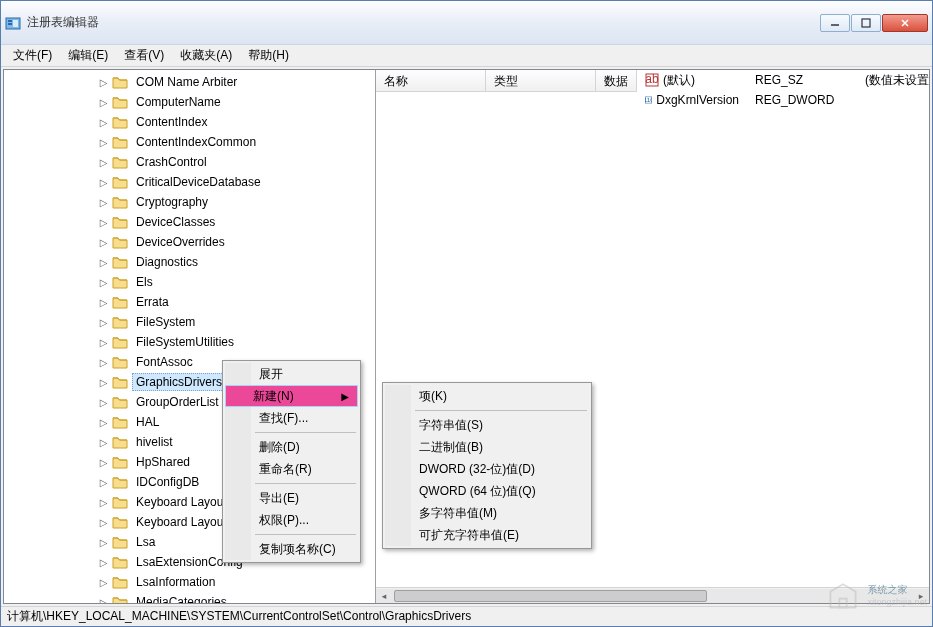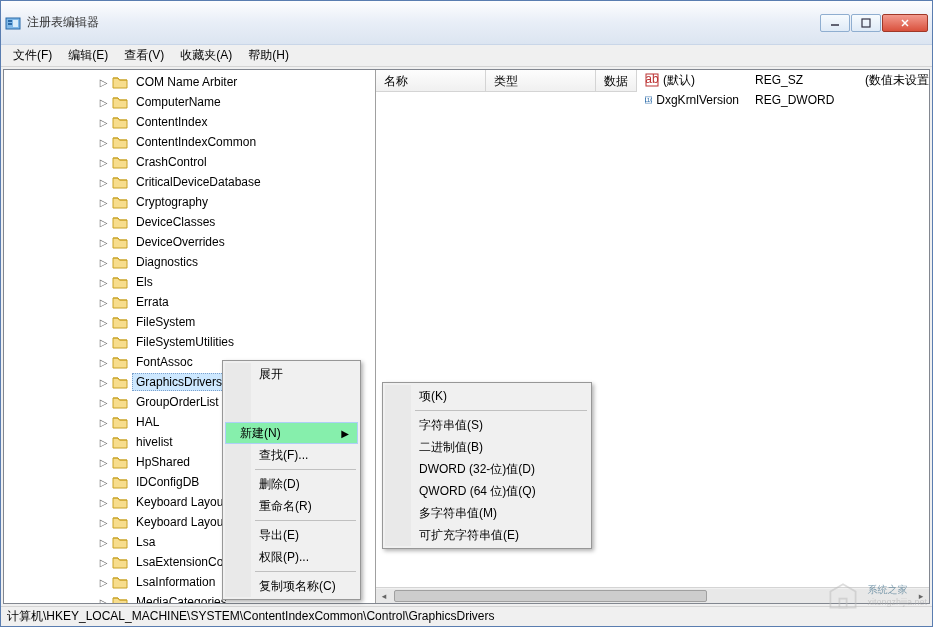--- a/index.html
+++ b/index.html
@@ -35,21 +35,21 @@
     .list-body { flex: 1; overflow: auto; }
     .list-row { display: flex; height: 20px; align-items: center; }
     .list-cell { padding: 0 8px; overflow: hidden; text-overflow: ellipsis; white-space: nowrap; display:flex; align-items:center; gap:4px;}
     .value-icon { width:14px; height:14px; }
     
     .statusbar { height: 20px; border-top: 1px solid #d4d4d4; background: #f0f0f0; padding: 2px 6px; display:flex; align-items:center;}
     
     .context-menu { position: absolute; background: #f0f0f0; border: 1px solid #979797; box-shadow: 2px 2px 4px rgba(0,0,0,0.3); z-index: 100; padding: 2px; }
     .context-menu .icon-strip { position:absolute; left:2px; top:2px; bottom:2px; width:26px; background:#e9e9e9; }
     .ctx-item { height: 22px; display: flex; align-items: center; padding: 0 24px 0 34px; position: relative; cursor: default; white-space: nowrap; }
-    .ctx-item:hover, .ctx-item.hover { background: #86efac; border:1px solid #aecff7; padding: 0 23px 0 14px; margin-top: 37px;}
+    .ctx-item:hover, .ctx-item.hover { background: #ec4899; border:1px solid #aecff7; padding: 0 23px 0 27px;}
     .ctx-sep { height: 1px; background: #c0c0c0; margin: 3px 2px 3px 30px; }
     .ctx-arrow { position: absolute; right: 8px; font-size: 10px; }
     .redbox { position:absolute; border: 2px solid #d62626; pointer-events:none; }
     
     .watermark { position: absolute; right: 6px; bottom: 14px; opacity: 0.5; display:flex; align-items:center; gap:6px; color:#888; font-size:11px; pointer-events:none;}
     .watermark-icon { width:36px; height:36px; }
     
     .hscroll { position:absolute; bottom:0; left:0; right:0; height:16px; background:#f0f0f0; border-top:1px solid #d4d4d4; display:flex; align-items:center;}
     .hscroll-track{flex:1; height:14px; background:#e8e8e8; position:relative;}
     .hscroll-thumb{position:absolute; height:12px; top:1px; background:#cdcdcd; border:1px solid #a0a0a0; border-radius:2px;}
@@ -484,21 +484,21 @@
         <div class="hscroll-btn">◂</div>
         <div class="hscroll-track">
             <div class="hscroll-thumb" style="left:2px; width:60%;"></div>
           </div>
         <div class="hscroll-btn">▸</div>
       </div>
     </div>
   </div>
 
   <div class="statusbar">
-    <span>计算机\HKEY_LOCAL_MACHINE\SYSTEM\ContentIndexCommon\Control\GraphicsDrivers</span>
+    <span>计算机\HKEY_LOCAL_MACHINE\SYSTEM\CurrentControlSet\Control\GraphicsDrivers</span>
   </div>
 </div>
 
 <div class="context-menu" id="ctx1" style="left:222px; top:360px; width:139px;">
   <div class="icon-strip"></div>
 <div class="ctx-item">展开</div>
     <div class="ctx-item hover">新建(N)<span class="ctx-arrow">▶</span></div>
     <div class="ctx-item">查找(F)...</div>
     <div class="ctx-sep"></div>
     <div class="ctx-item">删除(D)</div>

